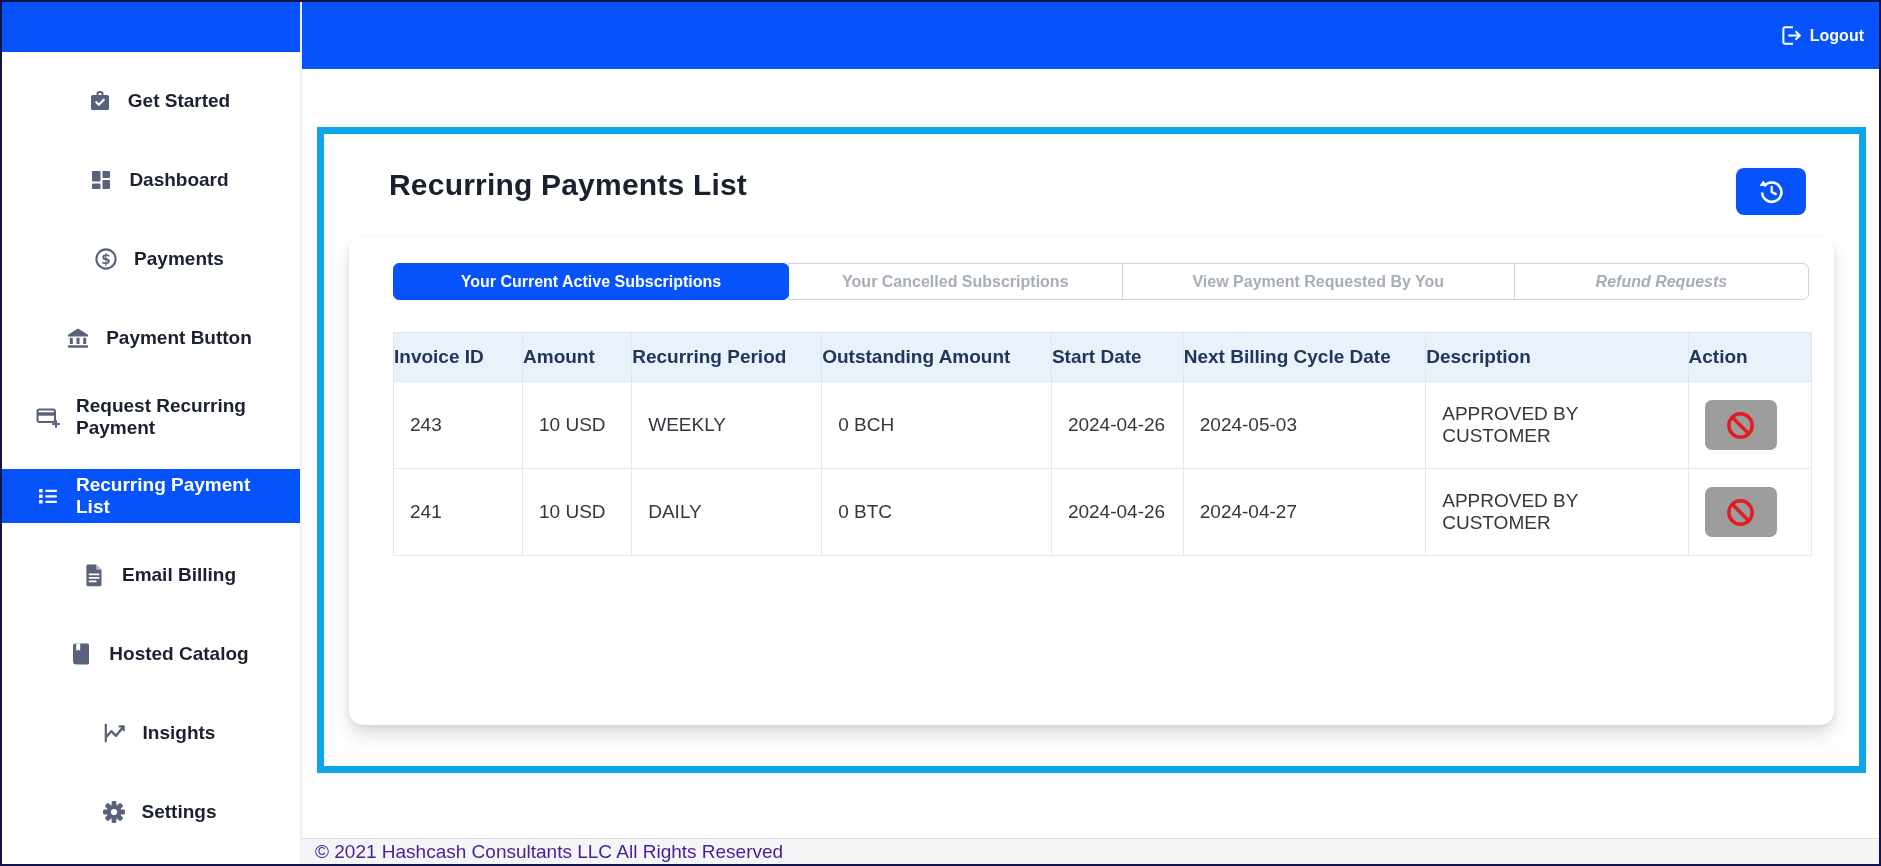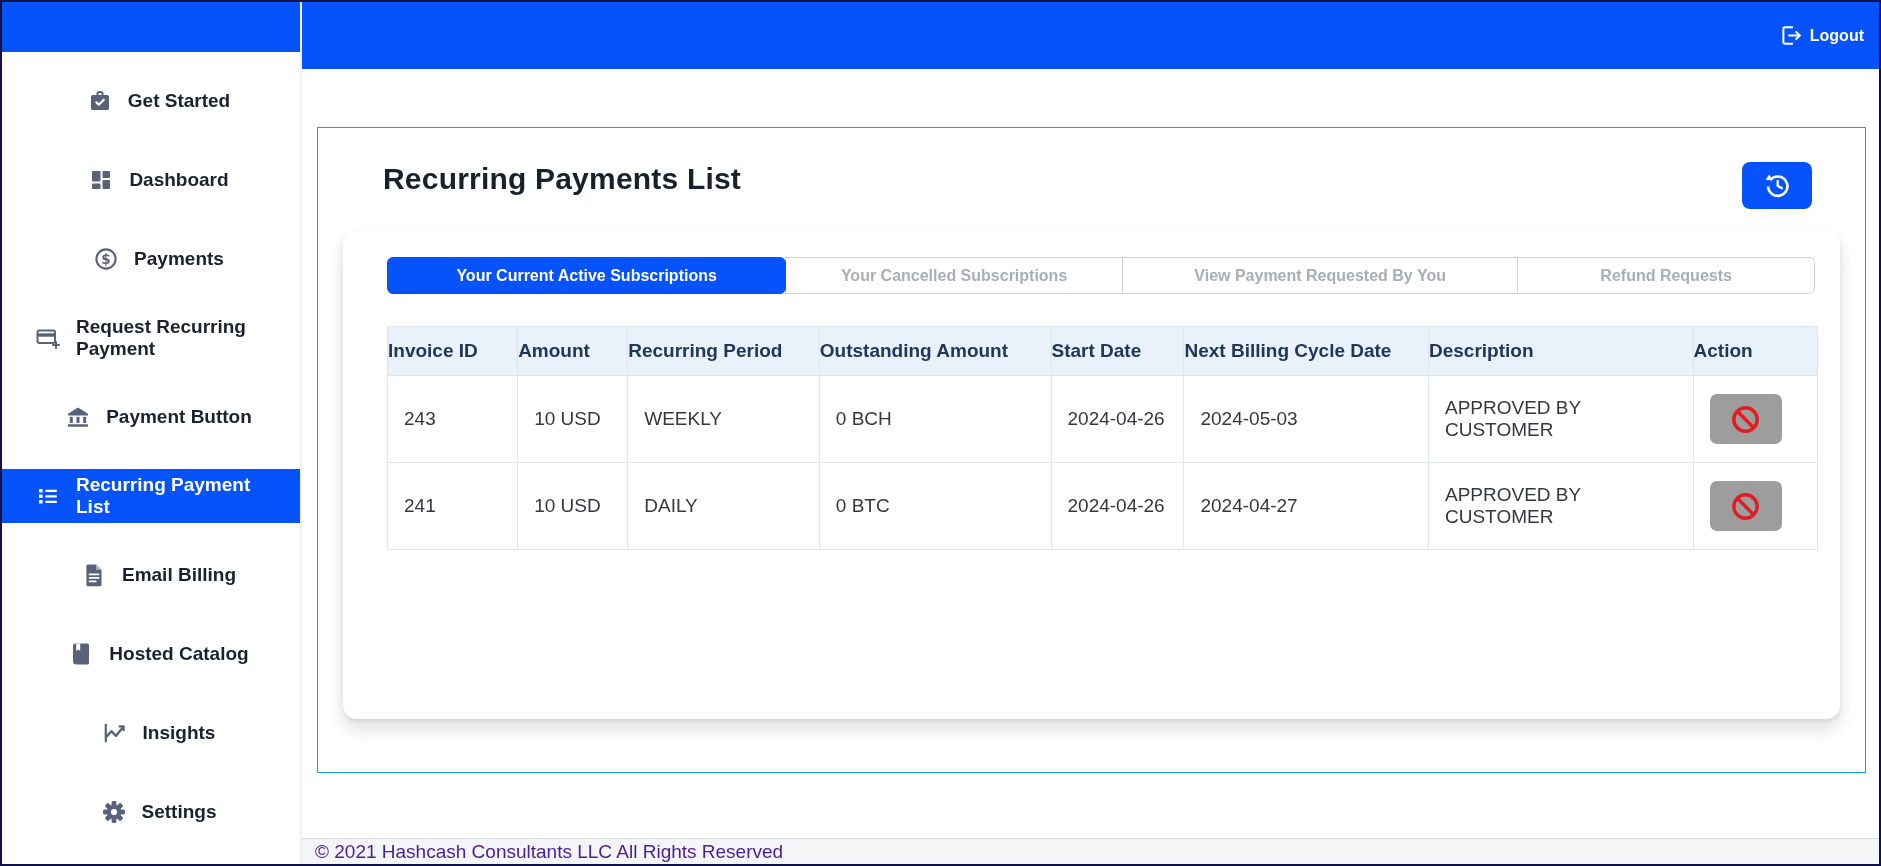--- a/index.html
+++ b/index.html
@@ -40,21 +40,21 @@
   .logout {
     display:flex; align-items:center; gap:7px;
     background:none; border:none; cursor:pointer;
     color:#fff; font-weight:bold; font-size:16px;
     font-family:inherit;
   }
 
   .content { flex:1; background:#fff; padding:58px 13px 65px 15px; }
   .panel {
     height:100%; background:#fff;
-    border:1px solid #0ea5e9;
+    border:7px solid #0ea5e9;
     padding:28px 25px 37px 25px;
   }
   .panel-head {
     display:flex; justify-content:space-between; align-items:flex-start;
     padding:6px 28px 0 40px;
   }
   .page-title { font-size:30px; font-weight:600; color:#19202e; letter-spacing:.2px; }
   .refresh-btn {
     width:70px; height:47px; border:none; border-radius:8px;
     background:#0652fb; cursor:pointer;
@@ -76,21 +76,21 @@
     color:#a7aeb6; font-weight:600; font-size:16px;
     cursor:pointer; margin-left:-1px; text-align:center;
     font-family:inherit;
   }
   .tab:first-child { margin-left:0; }
   .tab:last-child { border-radius:0 6px 6px 0; }
   .tab.active {
     background:#0652fb; border-color:#0652fb; color:#fff;
     font-weight:bold; border-radius:6px; z-index:2;
   }
-  .tab-1 { width:27.9%; } .tab-2 { width:23.6%; } .tab-3 { width:27.7%; } .tab-4 { width:20.8%; }
+  .tab-1 { width:27.9%; } .tab-2 { width:23.6%; } .tab-3 { width:27.7%; } .tab-4 { width:20.8%;font-style:italic; }
 
   
   table { border-collapse:collapse; width:100%; margin-top:32px; table-layout:fixed; }
   th {
     background:#e9f1fb; color:#20375a;
     font-size:19px; font-weight:bold; text-align:left;
     padding:13px 0; border:1px solid #dfe5ed;
   }
   td {
     background:#fff; color:#33383e;
@@ -148,40 +148,40 @@
           <svg viewBox="0 0 26 26" width="26" height="26">
               <circle cx="13" cy="13" r="9.6" fill="none" stroke="currentColor" stroke-width="2.1"></circle>
               <text x="13" y="17.6" font-size="13.5" font-weight="bold" text-anchor="middle" fill="currentColor" font-family="DejaVu Sans, sans-serif">$</text>
             </svg>
         </span>
         <span>Payments</span>
       </div>
 
       <div class="nav-item">
         <span class="ic">
-          <svg viewBox="0 0 26 26" width="26" height="26">
-              <rect x="2.5" y="5.5" width="17.5" height="12.5" rx="2" fill="none" stroke="currentColor" stroke-width="2"></rect>
-              <rect x="2.5" y="8.3" width="17.5" height="3.4" fill="currentColor"></rect>
-              <path d="M21 17v6M18 20h6" stroke="currentColor" stroke-width="2" fill="none" stroke-linecap="round"></path>
-            </svg>
-        </span>
-        <span>Request Recurring Payment</span>
-      </div>
-
-      <div class="nav-item">
-        <span class="ic">
           <svg viewBox="0 0 26 26" width="26" height="26" fill="currentColor">
               <path d="M3 9.8L13 3.6l10 6.2v1.6H3z"></path>
               <rect x="4.8" y="12.8" width="3" height="6.2"></rect>
               <rect x="11.5" y="12.8" width="3" height="6.2"></rect>
               <rect x="18.2" y="12.8" width="3" height="6.2"></rect>
               <rect x="3" y="20.3" width="20" height="2.4" rx=".6"></rect>
             </svg>
         </span>
         <span>Payment Button</span>
+      </div>
+
+      <div class="nav-item">
+        <span class="ic">
+          <svg viewBox="0 0 26 26" width="26" height="26">
+              <rect x="2.5" y="5.5" width="17.5" height="12.5" rx="2" fill="none" stroke="currentColor" stroke-width="2"></rect>
+              <rect x="2.5" y="8.3" width="17.5" height="3.4" fill="currentColor"></rect>
+              <path d="M21 17v6M18 20h6" stroke="currentColor" stroke-width="2" fill="none" stroke-linecap="round"></path>
+            </svg>
+        </span>
+        <span>Request Recurring Payment</span>
       </div>
 
       <div class="nav-item active">
         <span class="ic">
           <svg viewBox="0 0 26 26" width="26" height="26" fill="currentColor">
               <rect x="4" y="6" width="3.6" height="3.6" rx=".6"></rect>
               <rect x="4" y="11.5" width="3.6" height="3.6" rx=".6"></rect>
               <rect x="4" y="17" width="3.6" height="3.6" rx=".6"></rect>
               <rect x="10.2" y="6.7" width="11.8" height="2.3" rx="1.1"></rect>
               <rect x="10.2" y="12.2" width="11.8" height="2.3" rx="1.1"></rect>

